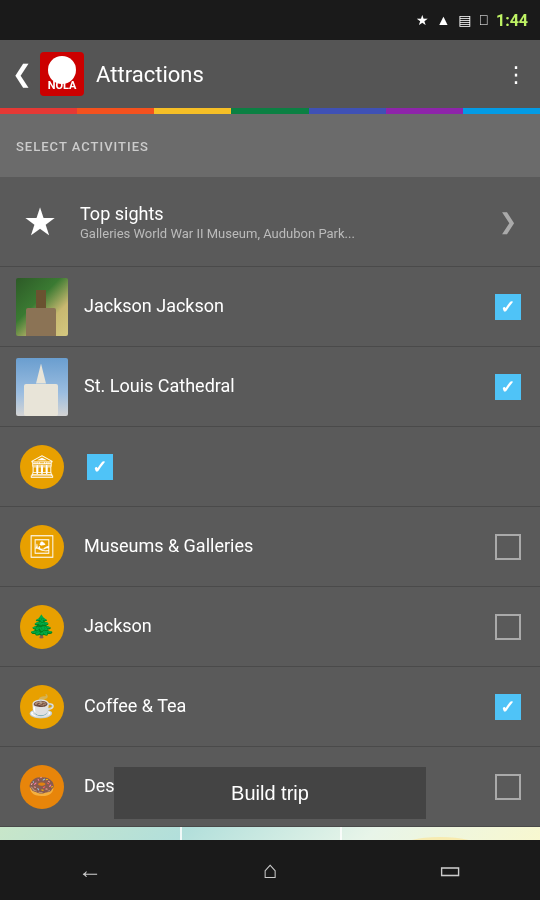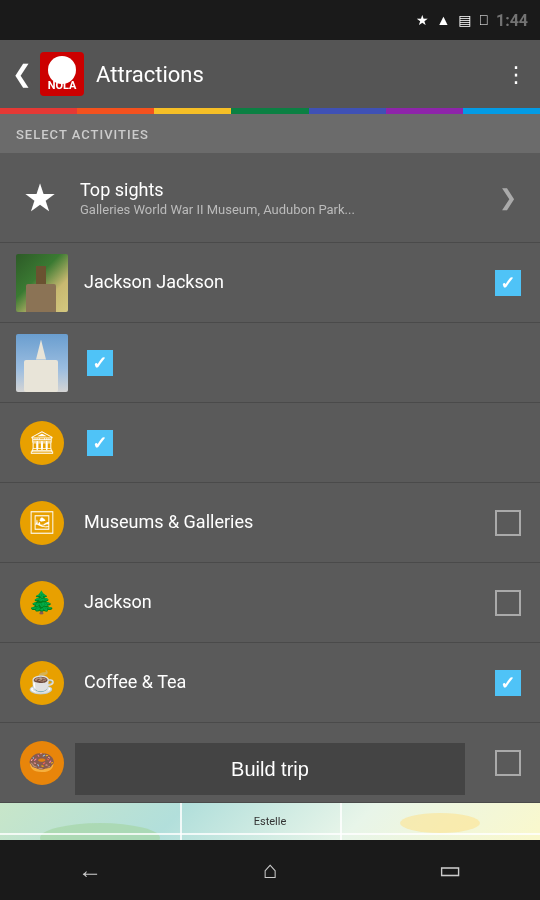--- a/index.html
+++ b/index.html
@@ -21,21 +21,21 @@
       align-items: center;
       justify-content: flex-end;
       padding: 0 12px;
       gap: 8px;
     }
     .status-icon {
       color: #fff;
       font-size: 14px;
     }
     #status-time {
-      color: #737373;
+      color: #bef264;
       font-size: 16px;
       font-weight: bold;
     }
 
     
     #app-bar {
       width: 100%;
       height: 68px;
       background: #555;
       display: flex;
@@ -97,21 +97,21 @@
     }
     .stripe-segment {
       flex: 1;
       height: 100%;
     }
 
     
     #section-header {
       width: 100%;
       background: #6b6b6b;
-      padding: 10px 16px;
+      padding: 22px 16px;
     }
     #section-header-text {
       color: #ccc;
       font-size: 13px;
       font-weight: 500;
       letter-spacing: 1px;
     }
 
     
     #activity-list {
@@ -331,21 +331,21 @@
       background: #fff;
       opacity: 0.8;
     }
     .road-v {
       position: absolute;
       width: 2px;
       background: #fff;
       opacity: 0.8;
     }
     #build-trip-btn {
-      width: 390px;
+      width: 312px;
       height: 52px;
       background: #444;
       color: #fff;
       font-size: 20px;
       font-weight: 500;
       border: none;
       cursor: pointer;
       display: flex;
       align-items: center;
       justify-content: center;
@@ -453,20 +453,23 @@
       <div class="checkbox checked">
         <span class="checkmark">✓</span>
       </div>
     </div>
   </div>
 
   <div class="list-item">
     <div class="item-icon">
       <div class="thumb-cathedral thumbnail"></div>
     </div>
+    <div class="item-text">
+      <div class="item-title">St. Louis Cathedral</div>
+    </div>
     <div class="item-action">
       <div class="checkbox checked">
         <span class="checkmark">✓</span>
       </div>
     </div>
   </div>
 
   <div class="list-item">
     <div class="item-icon">
       <div class="circle-icon">🏛</div>

